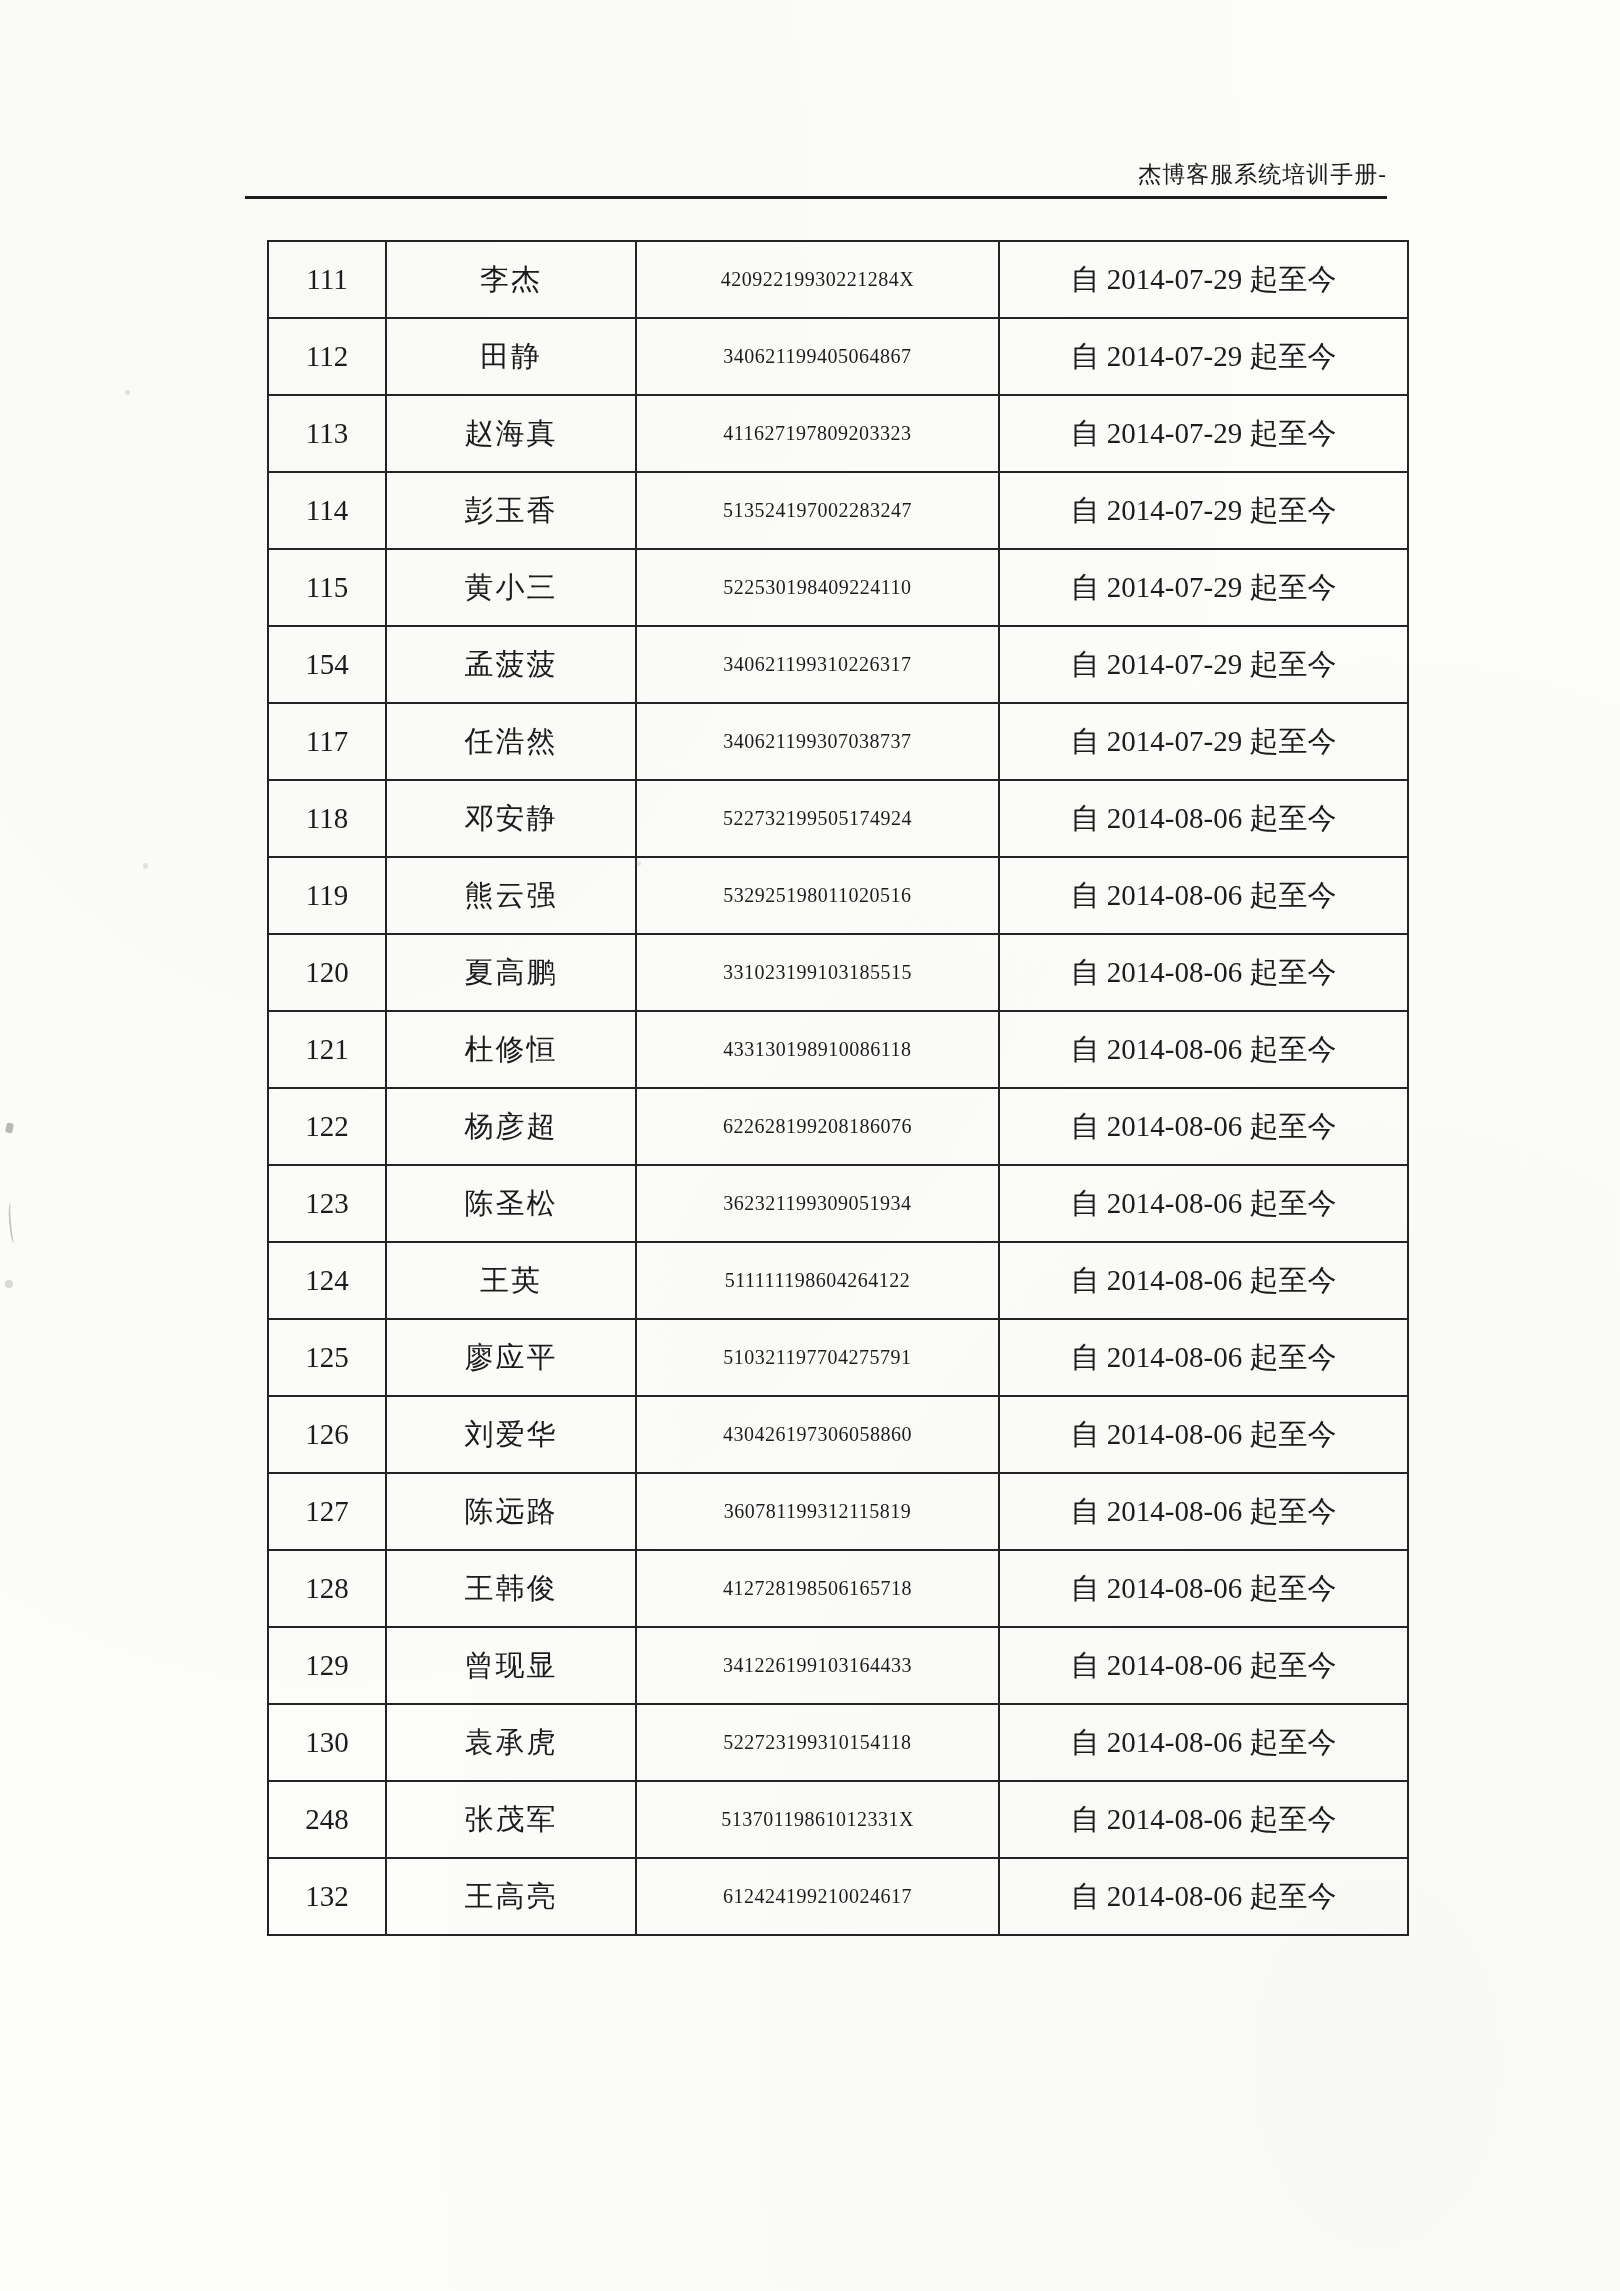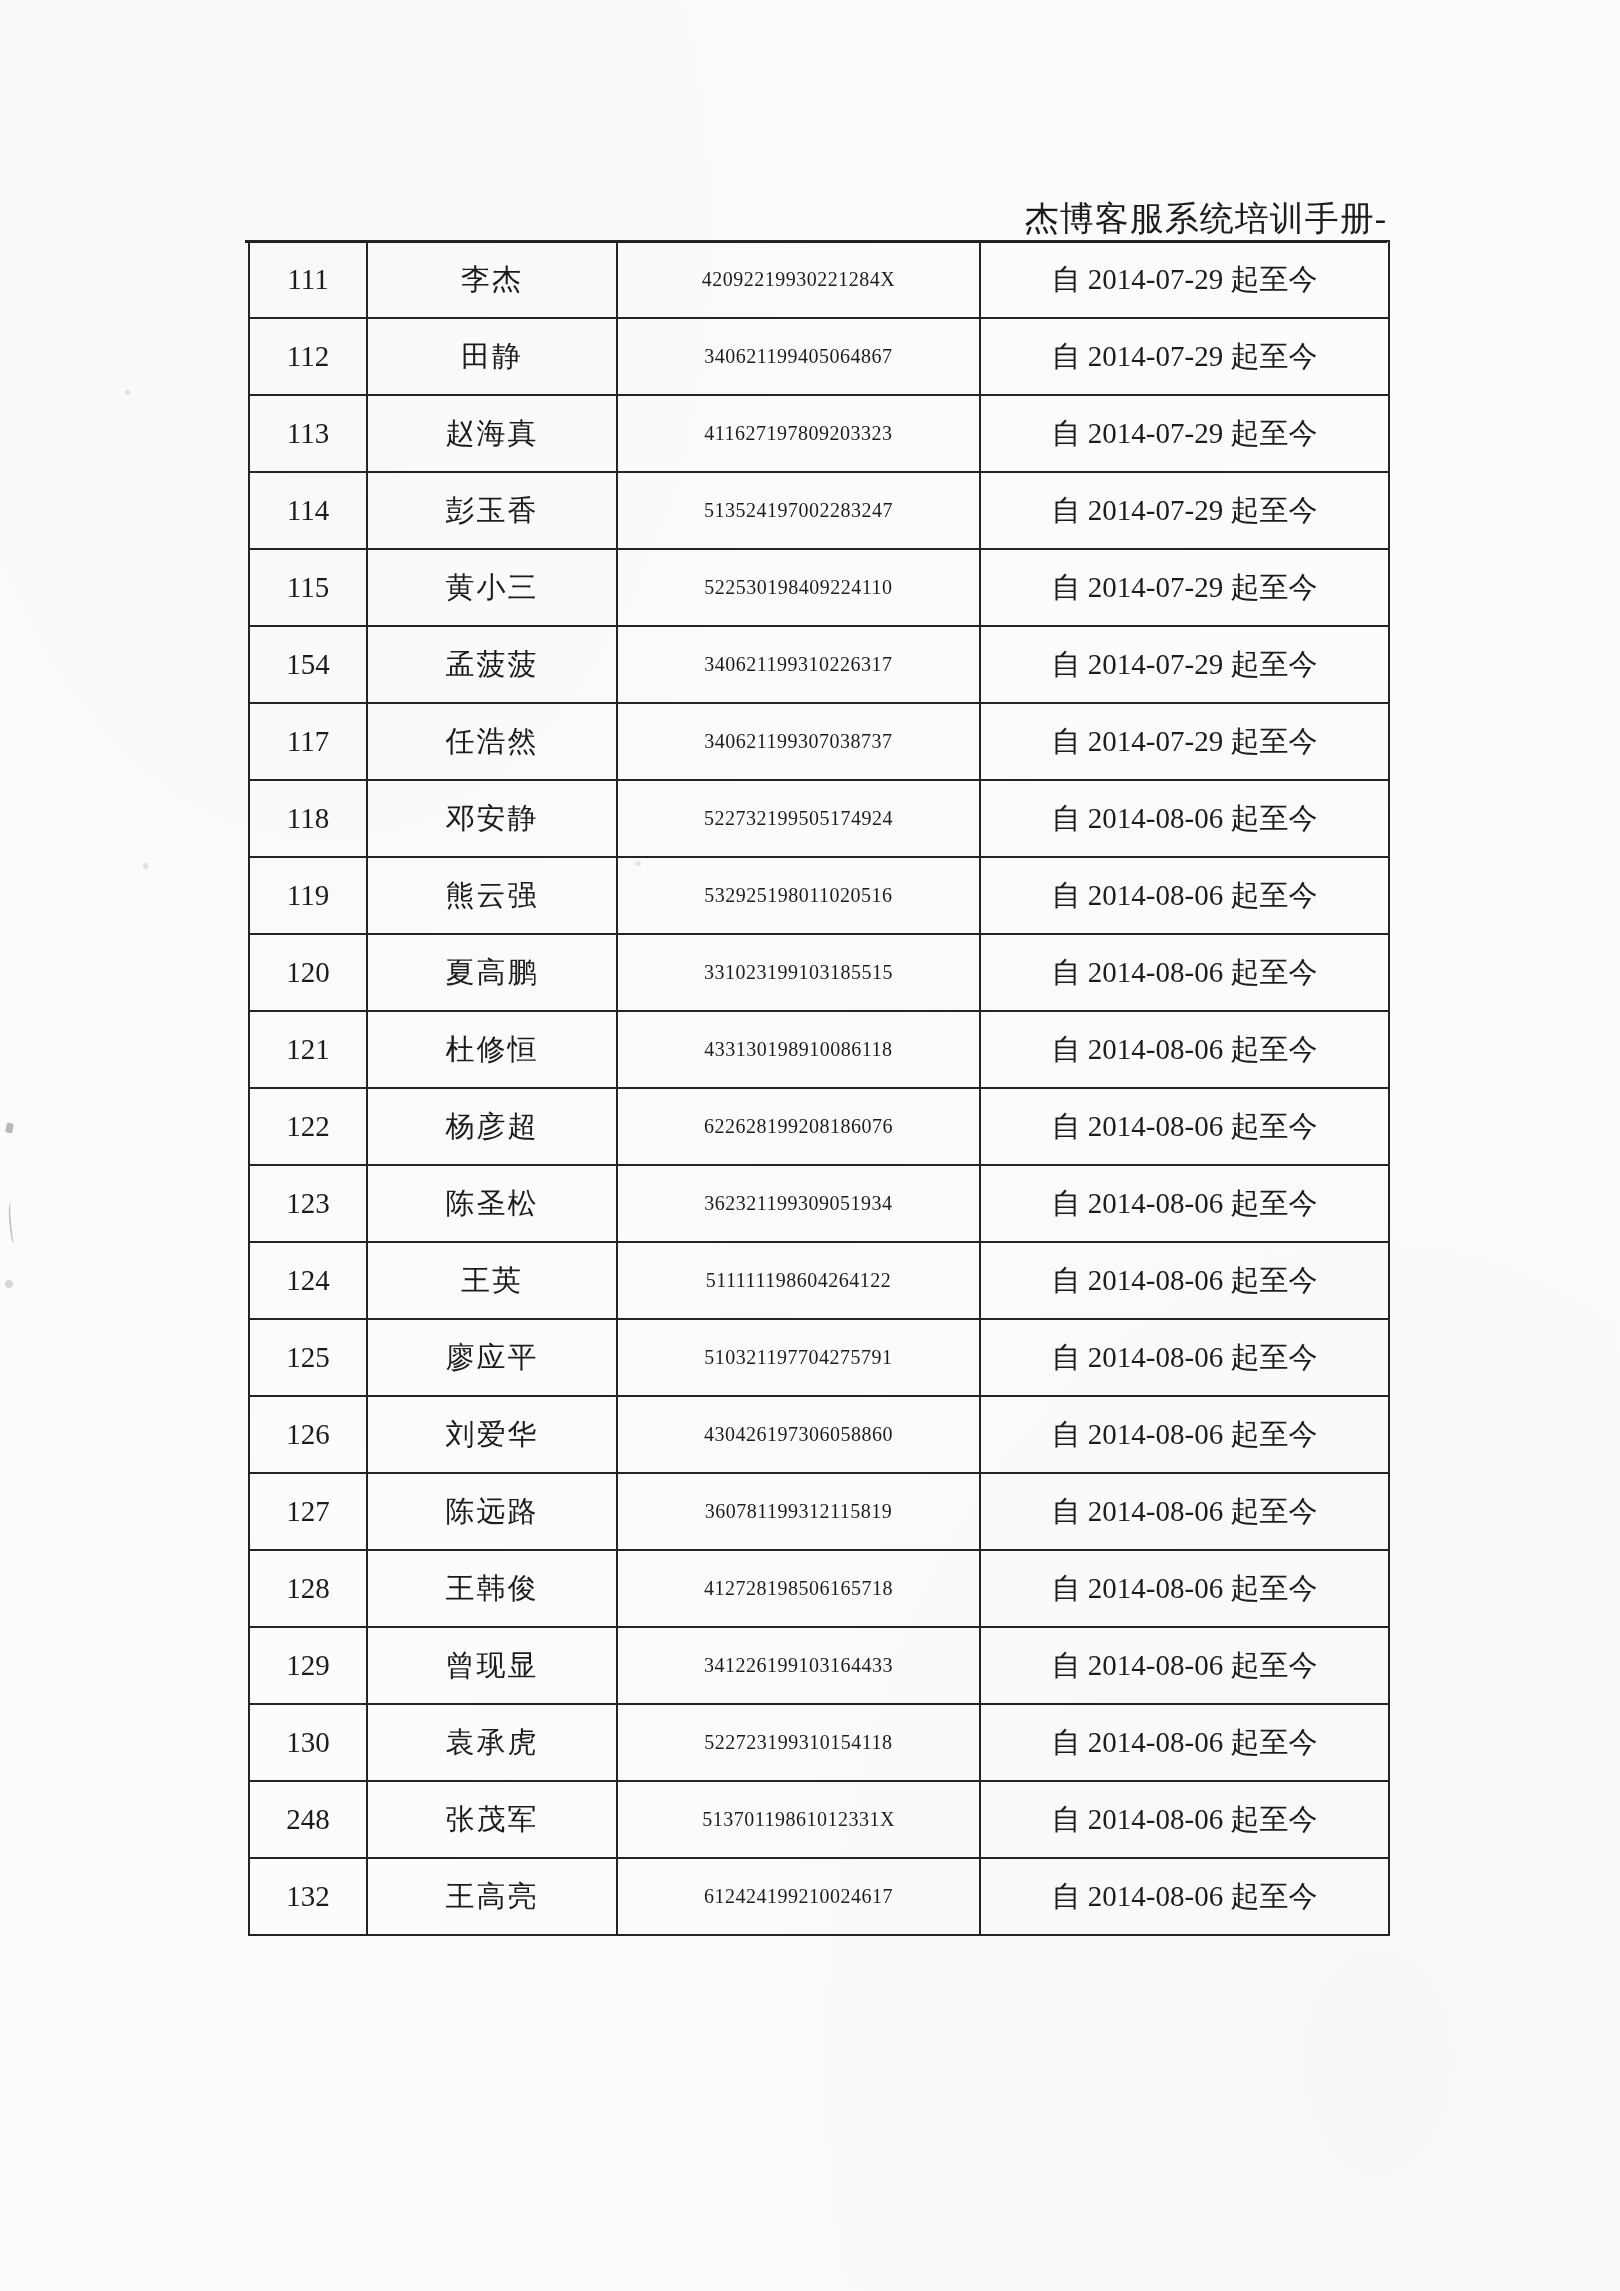--- a/index.html
+++ b/index.html
@@ -25,43 +25,42 @@
     pointer-events: none;
   }
   .page-header {
     position: absolute;
     left: 245px;
     top: 153px;
     width: 1142px;
     height: 43px;
     line-height: 43px;
     text-align: right;
-    font-size: 34px;
+    font-size: 23px;
     letter-spacing: 1px;
     border-bottom: 3.9px solid #1e1e1e;
     box-sizing: content-box;
-    margin-top: 44px;
   }
   .doc-table {
     position: absolute;
     left: 248px;
     top: 240px;
     border-collapse: collapse;
     table-layout: fixed;
   }
   .doc-table td {
     border: 2px solid #242424;
     height: 73px;
     text-align: center;
     vertical-align: middle;
     font-size: 29px;
     overflow: hidden;
     white-space: nowrap;
   }
-  .doc-table { border: 2.9px solid #202020; }
+  .doc-table { border: 2.9px solid #202020; margin-left: 19px; }
   .col-no     { width: 118px; }
   .col-name   { width: 250px; }
   .col-id     { width: 363px; }
   .col-period { width: 409px; }
   td.cell-id { letter-spacing: 0.5px; font-size: 20px; }
   td.cell-name { letter-spacing: 2px; }
   
   .artifact {
     position: absolute;
     pointer-events: none;

